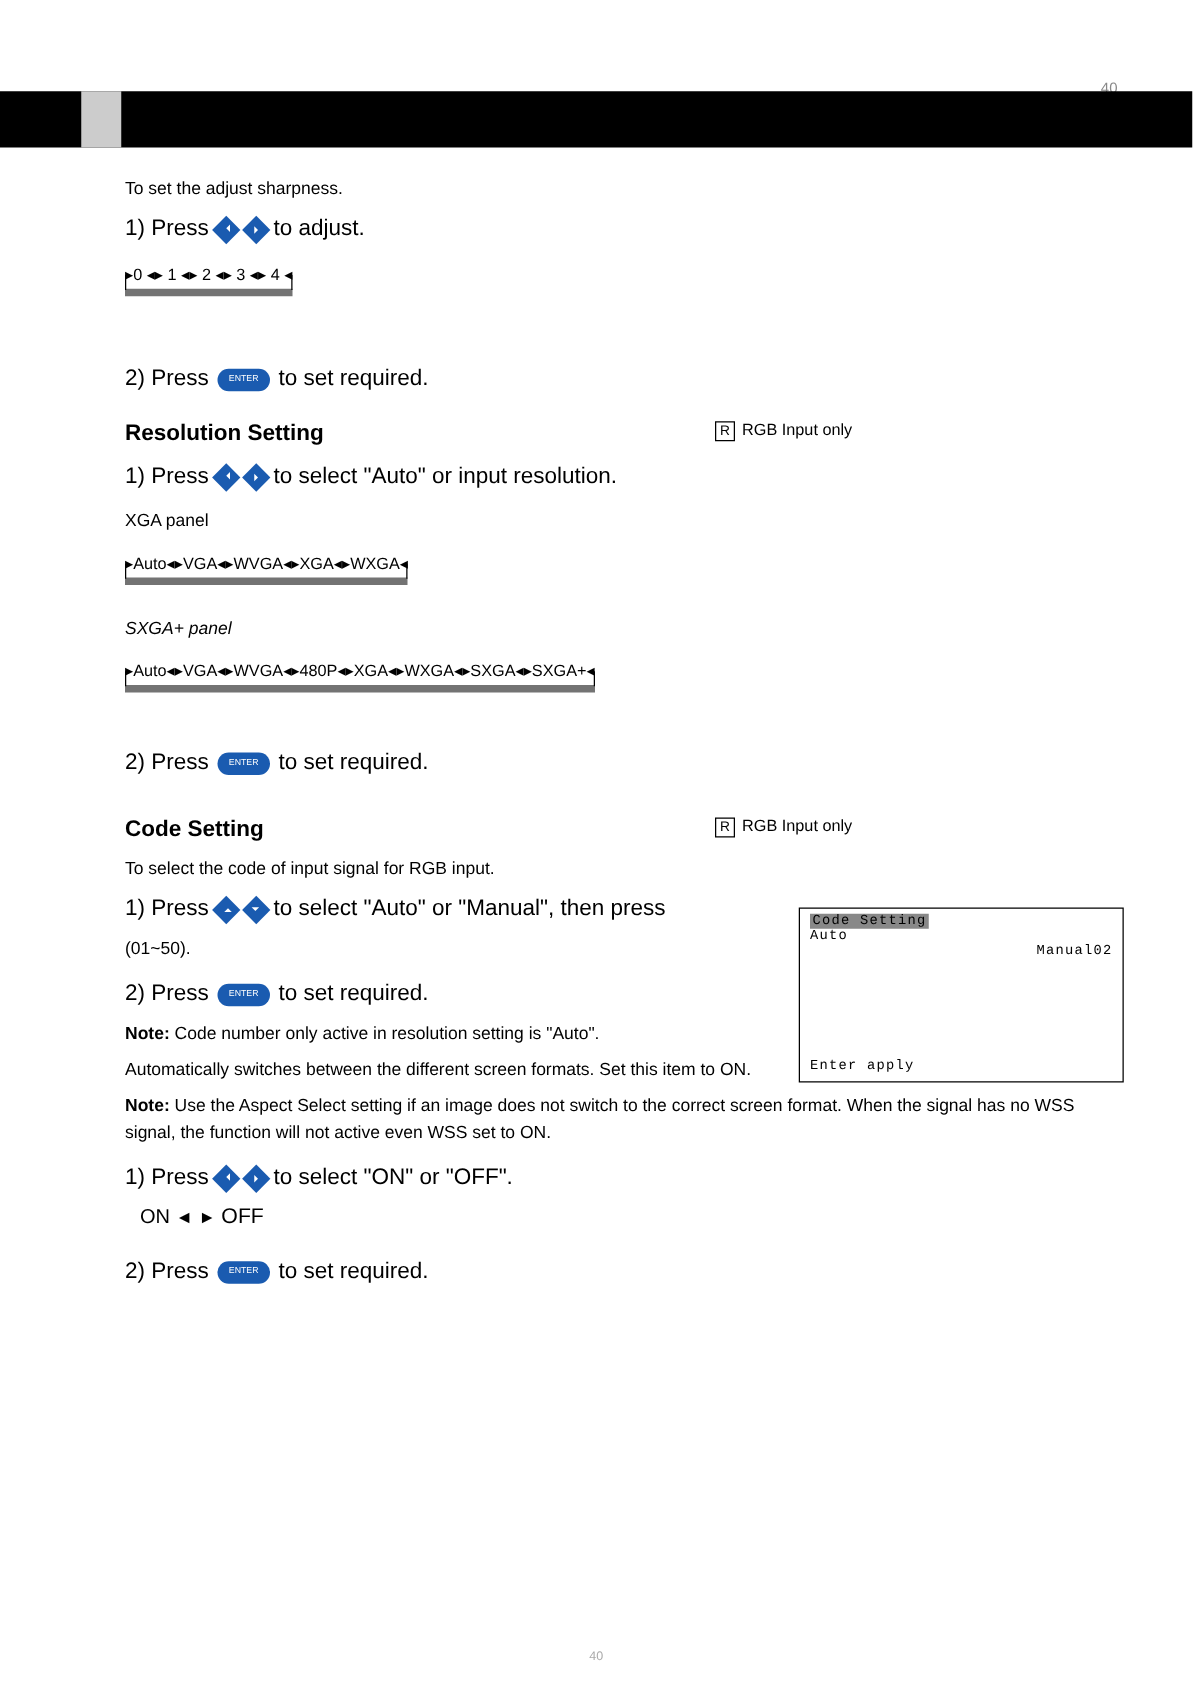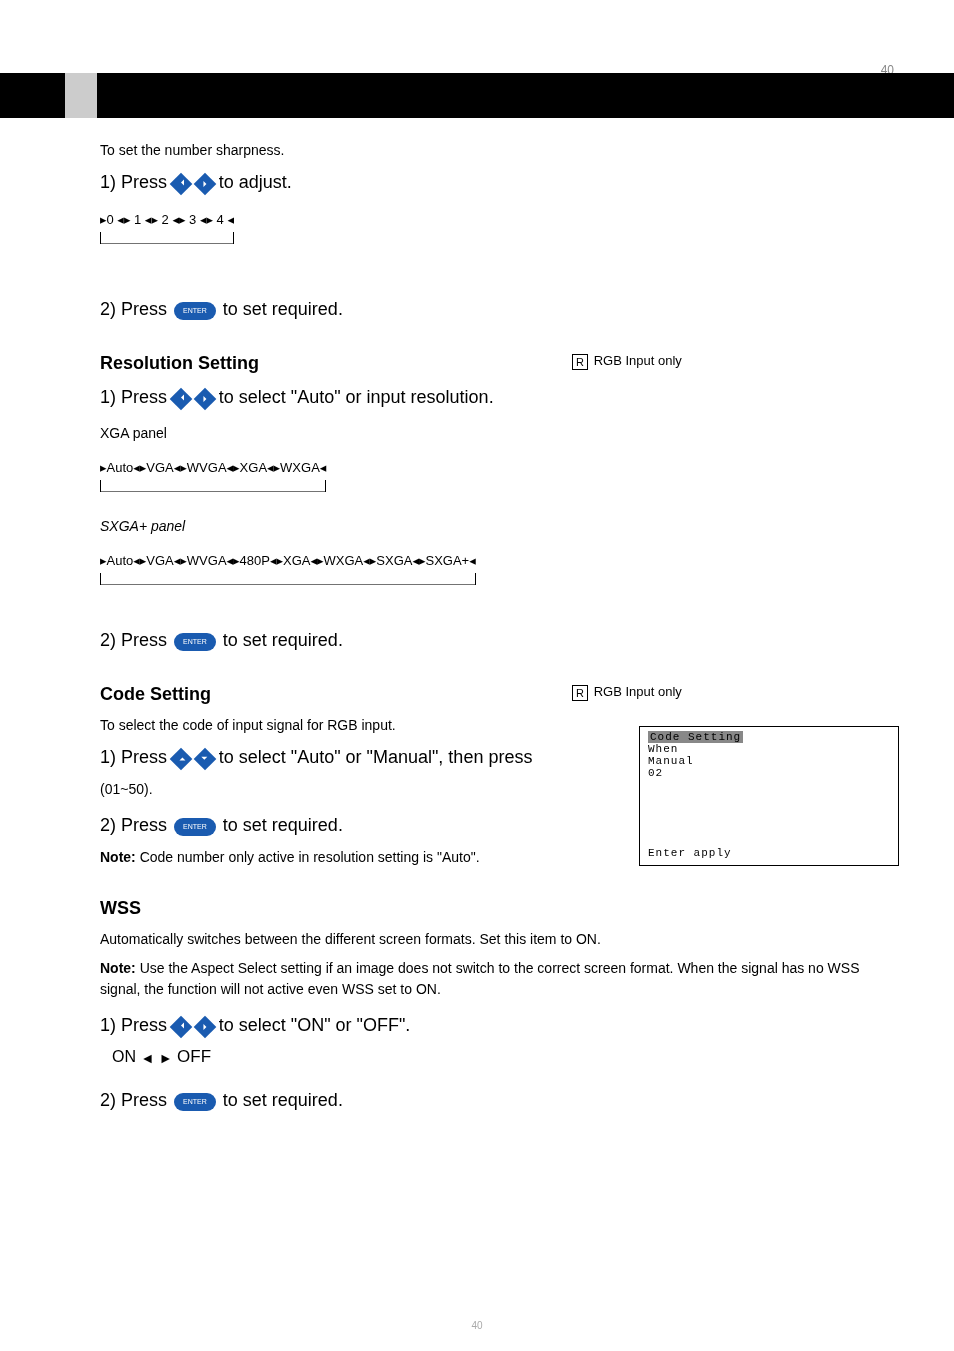--- a/index.html
+++ b/index.html
@@ -9,21 +9,21 @@
       background: #fff;
       font-family: Arial, sans-serif;
       position: relative;
       color: #000;
     }
     .black-bar { background: #000; height: 45px; width: 100%; position: absolute; top: 73px; left: 0; }
     .gray-tab { background: #ccc; width: 32px; height: 45px; position: absolute; top: 73px; left: 65px; }
     .page-num-top { position: absolute; top: 63px; right: 60px; font-size: 12px; color: #888; }
     .page-num-bottom { position: absolute; bottom: 20px; left: 50%; transform: translateX(-50%); font-size: 10px; color: #aaa; }
     .content { position: absolute; top: 140px; left: 100px; right: 60px; }
-    .section-title { font-weight: bold; font-size: 18px; margin-top: 30px; margin-bottom: 10px; }
+    .section-title { font-weight: bold; font-size: 18px; margin-top: 20px; margin-bottom: 10px; }
     .body-text { font-size: 14px; line-height: 1.5; margin-bottom: 8px; }
     .body-text-inline { font-size: 18px; line-height: 1.5; display: inline; }
     .enter-btn {
       display: inline-block;
       width: 42px; height: 18px;
       background: #1a5bb0;
       border-radius: 9px / 50%;
       position: relative;
       vertical-align: middle;
       margin: 0 3px;
@@ -61,23 +61,23 @@
       border: 1.5px solid #000;
       font-size: 11px;
       text-align: center;
       line-height: 14px;
       vertical-align: middle;
       margin: 0 2px;
     }
     .flow-diagram {
       font-size: 13px;
       margin: 8px 0 12px 0;
-      border-bottom: 1px solid #737373;
-      display: inline-block;
-      padding-bottom: 16px;
+      border-bottom: 6px solid #737373;
+      display: inline-block;
+      padding-bottom: 4px;
       position: relative;
     }
     .flow-diagram::before {
       content: "";
       position: absolute;
       left: 0;
       bottom: -1px;
       width: 1px;
       height: 12px;
       background: #000;
@@ -98,36 +98,36 @@
       right: 55px;
       width: 260px;
       height: 140px;
       border: 1.5px solid #000;
       font-family: "Courier New", monospace;
       font-size: 11px;
       padding: 4px 8px;
       letter-spacing: 1px;
     }
     .osd-header { background: #888; display: inline-block; padding: 0 2px; }
-    .osd-row { display: flex; justify-content: flex-end; flex-direction: column; }
+    .osd-row { display: flex; justify-content: flex-end; }
     .osd-footer { position: absolute; bottom: 6px; left: 8px; }
     .with-rgb { position: relative; }
     .rgb-floater { position: absolute; top: 0; left: 470px; }
   </style>
 </head>
 <body>
 
 <div class="page-num-top">40</div>
 
 <div class="black-bar"></div>
 <div class="gray-tab"></div>
 
 <div class="content">
 
-  <div class="body-text">To set the number sharpness.</div>
+  <div class="body-text">To set the adjust sharpness.</div>
 
   <div class="body-text">
     <span class="body-text-inline">1) Press</span>
     <span class="arrow-btn left"></span>
     <span class="arrow-btn right"></span>
     <span class="body-text-inline">to adjust.</span>
   </div>
 
   <div class="flow-diagram">▸0 ◂▸ 1 ◂▸ 2 ◂▸ 3 ◂▸ 4 ◂</div>
 
@@ -187,21 +187,20 @@
     <span class="body-text-inline">2) Press</span>
     <span class="enter-btn"></span>
     <span class="body-text-inline">to set required.</span>
   </div>
 
   <div class="body-text">
     <b>Note:</b>
     <span>Code number only active in resolution setting is "Auto".</span>
   </div>
 
-  <div class="section-title" style="margin-top:30px;">WSS</div>
 
   <div class="body-text">Automatically switches between the different screen formats. Set this item to ON.</div>
 
   <div class="body-text">
     <b>Note:</b>
     <span>Use the Aspect Select setting if an image does not switch to the correct screen format. When the signal has no WSS signal, the function will not active even WSS set to ON.</span>
   </div>
 
   <div class="body-text" style="margin-top:12px;">
     <span class="body-text-inline">1) Press</span>
@@ -220,21 +219,21 @@
   <div class="body-text" style="margin-top:20px;">
     <span class="body-text-inline">2) Press</span>
     <span class="enter-btn"></span>
     <span class="body-text-inline">to set required.</span>
   </div>
 
 </div>
 
 <div class="osd-panel">
   <div><span class="osd-header">Code Setting</span></div>
-  <div>When</div>
+  <div>Auto</div>
   <div class="osd-row">
     <span>Manual</span>
     <span>02</span>
   </div>
   <div class="osd-footer">Enter apply</div>
 </div>
 
 <div class="page-num-bottom">40</div>
 
 </body></html>

